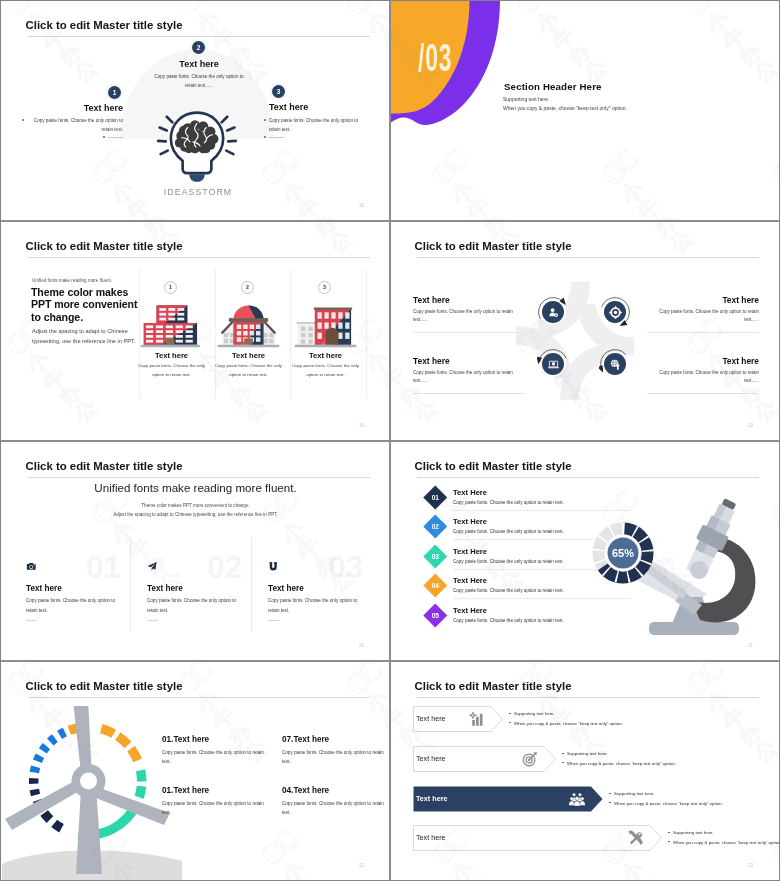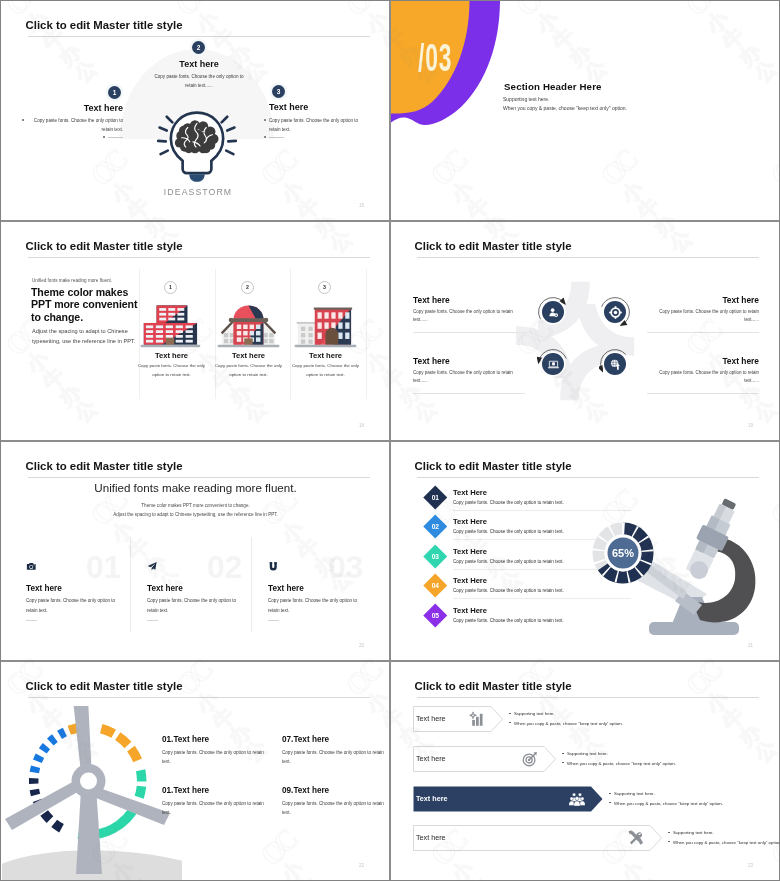--- a/index.html
+++ b/index.html
@@ -579,21 +579,21 @@
       <circle cx="86.5" cy="75" r="17" fill="#aeb3bd"></circle>
       <circle cx="86.5" cy="75" r="8.5" fill="#fff"></circle>
     </svg>
 
     <div class="wh" style="left:160px;top:73px">01.Text here</div>
     <div class="wb" style="left:160px;top:87px">Copy paste fonts. Choose the only option to retain text.</div>
     <div class="wh" style="left:280px;top:73px">07.Text here</div>
     <div class="wb" style="left:280px;top:87px">Copy paste fonts. Choose the only option to retain text.</div>
     <div class="wh" style="left:160px;top:124px">01.Text here</div>
     <div class="wb" style="left:160px;top:138px">Copy paste fonts. Choose the only option to retain text.</div>
-    <div class="wh" style="left:280px;top:124px">09.Text here</div>
+    <div class="wh" style="left:280px;top:124px">04.Text here</div>
     <div class="wb" style="left:280px;top:138px">Copy paste fonts. Choose the only option to retain text.</div>
 
     <div class="pgnum" style="left:357px;top:201px">22</div>
   </div>
 
   <div class="slide" id="s8" style="left:390px;top:661px;width:388px;height:218px">
     <div class="stitle" style="left:23.5px;top:17.5px;font-size:11.4px">Click to edit Master title style</div>
     <div class="trule" style="left:26px;top:35px;width:342px"></div>
 
     <div class="arow" style="top:44px">

